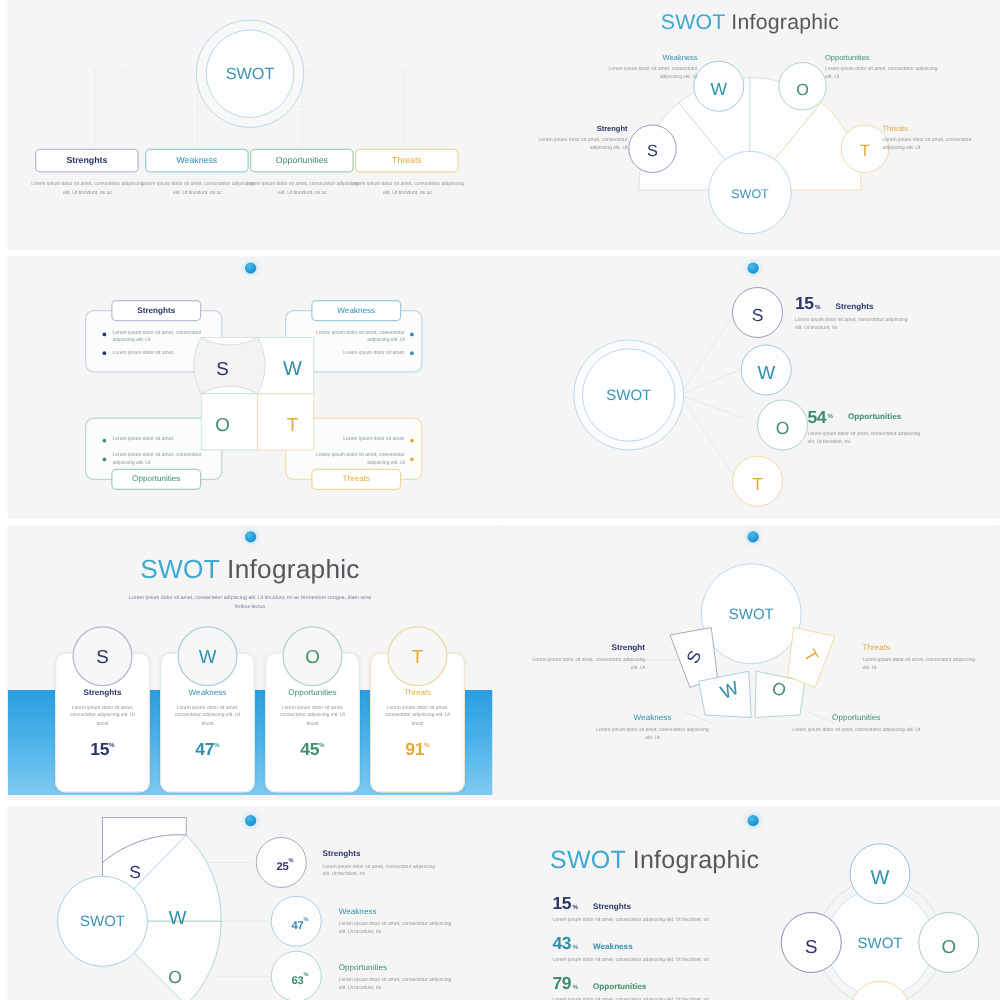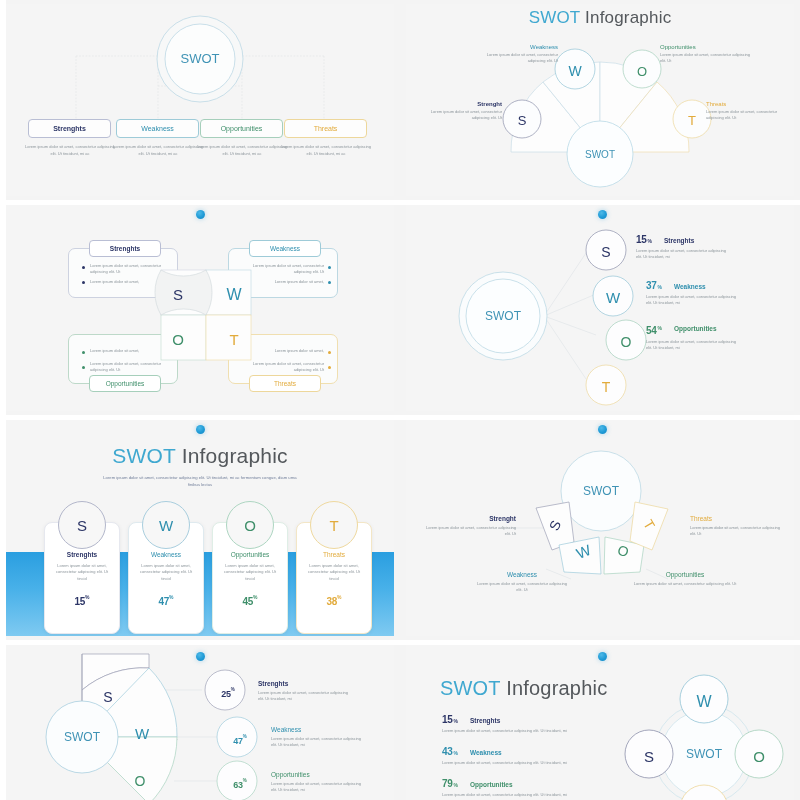--- a/index.html
+++ b/index.html
@@ -41,21 +41,21 @@
   .p1-cap { position:absolute; width:92px; text-align:center; font-size:4px; color:#8c959b; line-height:1.65; }
 
   
   .p3-card { position:absolute; border-radius:7px; background:#fbfcfc; }
   .p3-tab { position:absolute; width:72px; height:17px; border-radius:4px; background:#fff;
             display:flex; align-items:center; justify-content:center; font-size:6.5px; }
   .p3-li { position:absolute; font-size:4px; color:#8b949a; line-height:1.6; }
   .bullet { position:absolute; width:3px; height:3px; border-radius:50%; }
 
   
-  .pct { font-size:10px; font-weight:700; letter-spacing:-.3px; }
+  .pct { font-size:14px; font-weight:700; letter-spacing:-.3px; }
   .itemlabel { font-size:6.5px; font-weight:600; }
 
   
   .p5-wave { position:absolute; left:0; right:0; bottom:0; height:84px;
              background:linear-gradient(180deg,#2a9ee0 0%, #49b1e9 45%, #7fcaf1 100%); }
   .p5-card { position:absolute; width:76px; height:112px; border-radius:8px; background:#fff;
              box-shadow:0 1px 4px rgba(0,0,0,.06); }
   .p5-circle { position:absolute; width:48px; height:48px; border-radius:50%; background:#f7f7f7;
                display:flex; align-items:center; justify-content:center; font-size:15px; }
 
@@ -233,31 +233,23 @@
 
       <div style="position:absolute; left:230px; top:30px; width:150px;">
         <div style="display:flex; align-items:baseline; gap:12px;">
           <span class="pct c-s">15</span>
             <sup class="c-s" style="font-size:5px;font-weight:700;margin-left:-11px;">%</sup>
           <span class="itemlabel c-s">Strenghts</span>
         </div>
         <div class="lorem" style="margin-top:3px; width:96px;">Lorem ipsum dolor sit amet, consectetur adipiscing elit. Ut tincidunt, mi</div>
       </div>
 
-      <div style="position:absolute; left:240px; top:76px; width:150px;">
-        <div style="display:flex; align-items:baseline; gap:12px;">
-          <span class="pct c-w">37</span>
-            <sup class="c-w" style="font-size:5px;font-weight:700;margin-left:-11px;">%</sup>
-          <span class="itemlabel c-w">Weakness</span>
-        </div>
-        <div class="lorem" style="margin-top:3px; width:96px;">Lorem ipsum dolor sit amet, consectetur adipiscing elit. Ut tincidunt, mi</div>
-      </div>
 
       <div style="position:absolute; left:240px; top:121px; width:150px;">
-        <div style="display:flex; align-items:flex-start; gap:12px;">
+        <div style="display:flex; align-items:center; gap:12px;">
           <span class="pct c-o">54</span>
             <sup class="c-o" style="font-size:5px;font-weight:700;margin-left:-11px;">%</sup>
           <span class="itemlabel c-o">Opportunities</span>
         </div>
         <div class="lorem" style="margin-top:3px; width:96px;">Lorem ipsum dolor sit amet, consectetur adipiscing elit. Ut tincidunt, mi</div>
       </div>
 
     </div>
     <div class="sep-h" style="top:0;"></div>
   </div>
@@ -301,21 +293,21 @@
         <div style="margin-top:9px;"><span class="pct c-w">47</span><sup class="c-w" style="font-size:5px;font-weight:700;">%</sup></div>
       </div>
       <div style="position:absolute; left:206px; top:132px; width:76px; text-align:center;">
         <div style="font-size:6.5px;" class="c-o">Opportunities</div>
         <div class="lorem" style="margin-top:5px; padding:0 8px;">Lorem ipsum dolor sit amet, consectetur adipiscing elit. Ut tincid</div>
         <div style="margin-top:9px;"><span class="pct c-o">45</span><sup class="c-o" style="font-size:5px;font-weight:700;">%</sup></div>
       </div>
       <div style="position:absolute; left:290px; top:132px; width:76px; text-align:center;">
         <div style="font-size:6.5px;" class="c-t">Threats</div>
         <div class="lorem" style="margin-top:5px; padding:0 8px;">Lorem ipsum dolor sit amet, consectetur adipiscing elit. Ut tincid</div>
-        <div style="margin-top:9px;"><span class="pct c-t">38</span><sup class="c-t" style="font-size:5px;font-weight:700;">%</sup></div>
+        <div style="margin-top:9px;"><span class="pct c-t">91</span><sup class="c-t" style="font-size:5px;font-weight:700;">%</sup></div>
       </div>
     </div>
     <div class="sep-v"></div>
     <div class="sep-h" style="top:0;"></div>
   </div>
 
   <div class="panel">
     <div class="inner">
       <div class="dot" style="left:192px; top:6px;"></div>
 

